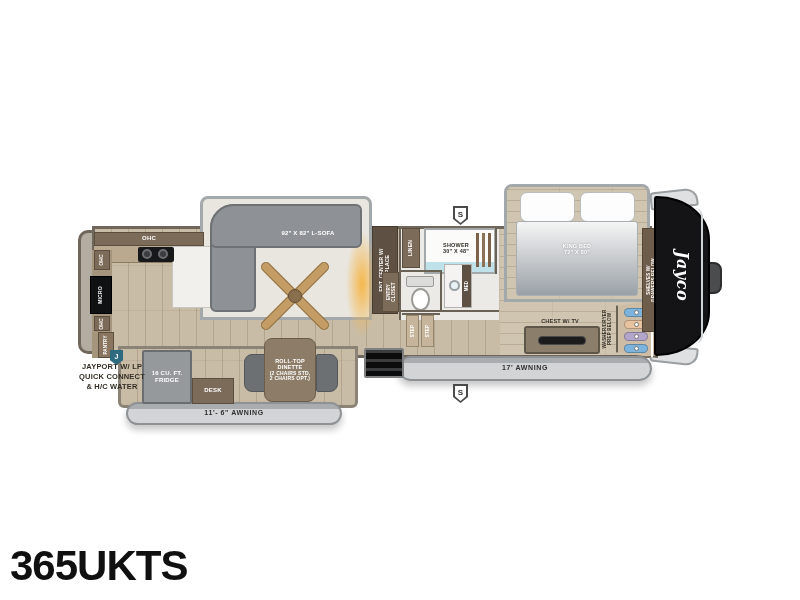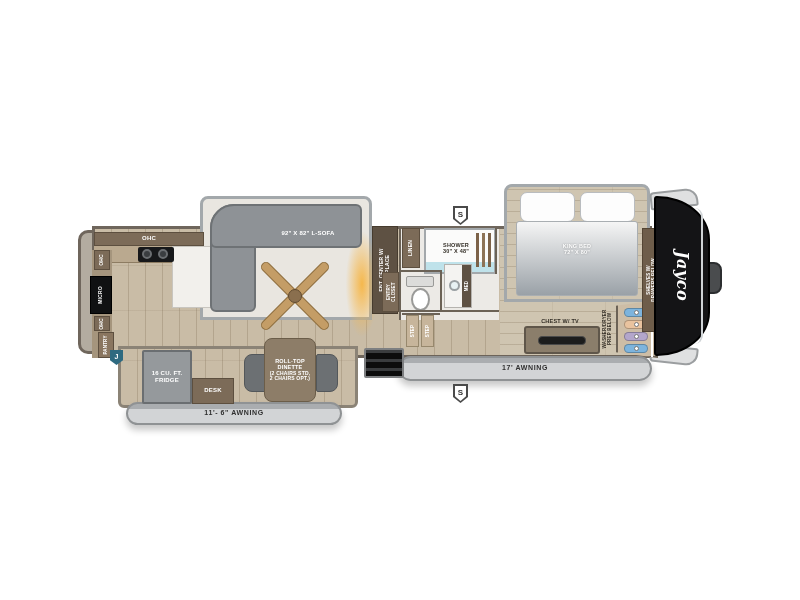--- a/index.html
+++ b/index.html
@@ -265,15 +265,21 @@
   </div>
   <div class="abs shield" style="left:453px;top:384px;width:15px;height:19px;background:#4a4a4a;z-index:4;">
     <div class="inner"></div>
     <span class="glyph" style="font-size:8px;color:#333;">S</span>
   </div>
 
   <div class="abs shield" style="left:110px;top:350px;width:13px;height:15px;background:#2e6a80;z-index:4;">
     <span class="glyph" style="font-size:7px;color:#fff;">J</span>
   </div>
 
-
+  <div class="abs lbl dk" style="left:60px;top:362px;width:104px;font-size:7.5px;line-height:1.3;z-index:4;">
+    <span style="display:block;">JAYPORT W/ LP</span>
+    <span style="display:block;">QUICK CONNECT</span>
+    <span style="display:block;">&amp; H/C WATER</span>
+  </div>
+
+  <div class="abs" style="left:10px;top:542px;font-size:42px;font-weight:bold;color:#101010;letter-spacing:-1px;">365UKTS</div>
 
 </div>
 
 </body></html>

